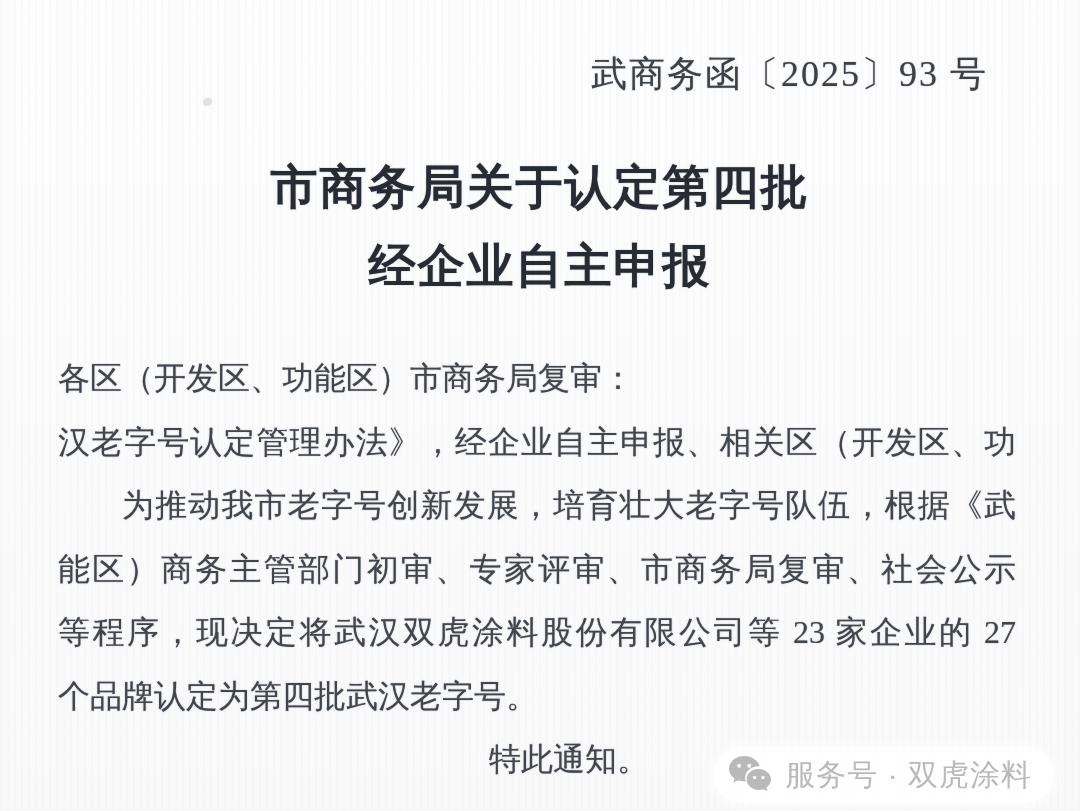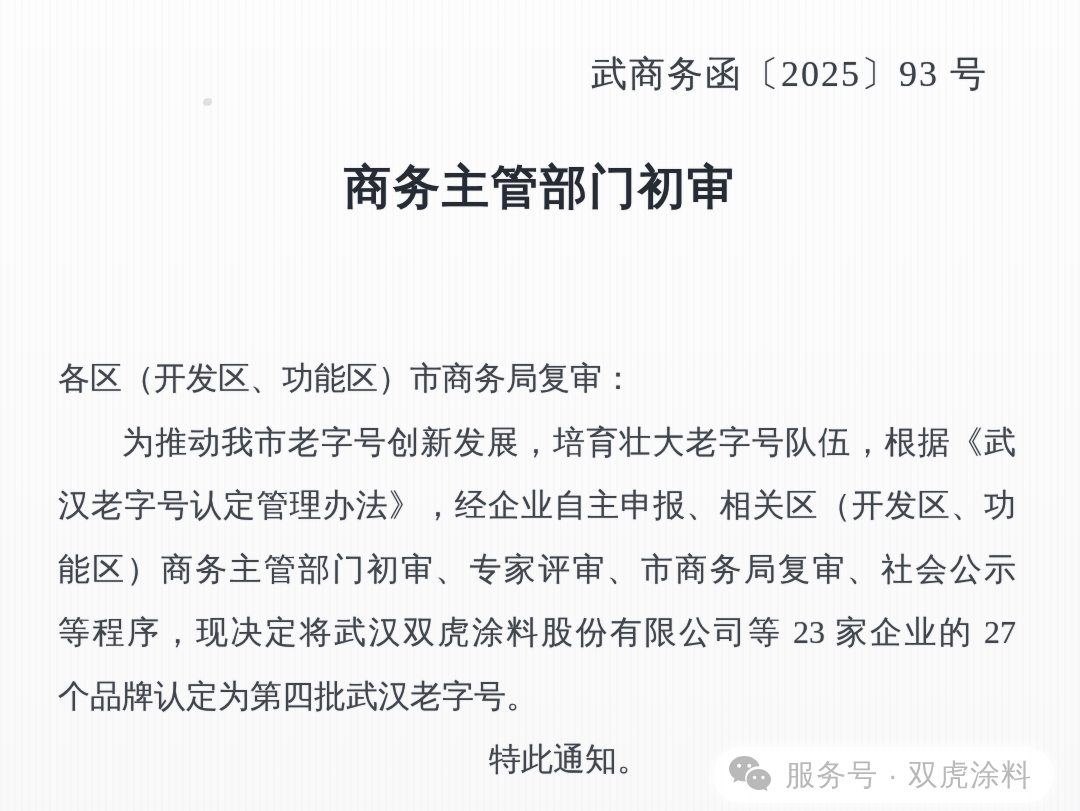--- a/index.html
+++ b/index.html
@@ -100,27 +100,28 @@
 </head>
 <body>
 
 <div class="page">
 
   <div class="ref-number scan-soft">武商务函〔2025〕93 号</div>
 
   <div class="scan-speck"></div>
 
   <div class="doc-title scan-soft">
-    <div>商务主管部门初审</div>
+    <div>市商务局关于认定第四批</div>
+    <div>经企业自主申报</div>
   </div>
 
   <div class="doc-body scan-soft">
     <div class="salutation">各区（开发区、功能区）市商务局复审：</div>
+    <div class="para-line">汉老字号认定管理办法》，经企业自主申报、相关区（开发区、功</div>
     <div class="para-line first">为推动我市老字号创新发展，培育壮大老字号队伍，根据《武</div>
-    <div class="para-line">汉老字号认定管理办法》，经企业自主申报、相关区（开发区、功</div>
     <div class="para-line">能区）商务主管部门初审、专家评审、市商务局复审、社会公示</div>
     <div class="para-line">等程序，现决定将武汉双虎涂料股份有限公司等 23 家企业的 27</div>
     <div class="para-line last">个品牌认定为第四批武汉老字号。</div>
     <div class="closing">特此通知。</div>
   </div>
 
   <div class="watermark-badge">
     <svg class="wm-icon" viewBox="0 0 48 44" xmlns="http://www.w3.org/2000/svg">
       <g fill="#b9b9b9">
         <path d="M18,2 C9.2,2 2,8.0 2,15.4 C2,19.6 4.3,23.3 7.9,25.7 L6.5,30.2 L11.6,27.6 C13.6,28.2 15.7,28.8 18,28.8 C18.5,28.8 19,28.8 19.5,28.7 C19.1,27.6 18.9,26.4 18.9,25.2 C18.9,18.3 24.9,12.8 32.3,12.8 C32.9,12.8 33.5,12.8 34.1,12.9 C32.5,6.6 25.9,2 18,2 Z"></path>

